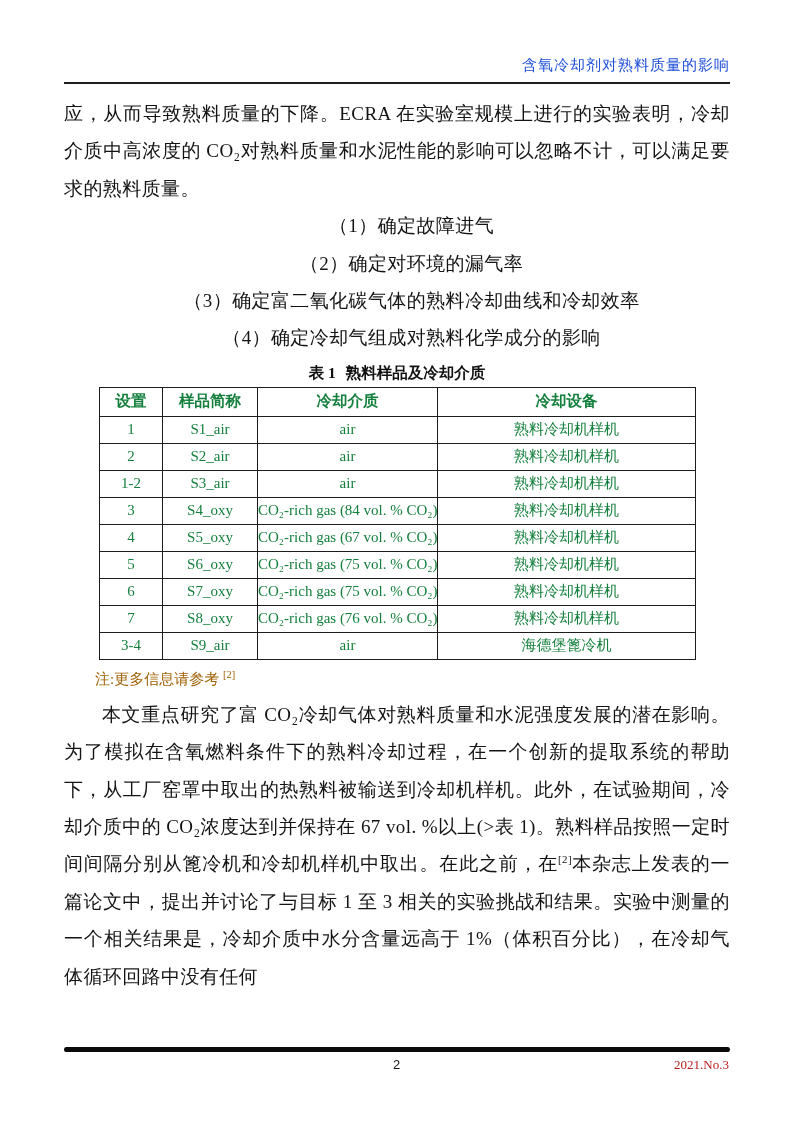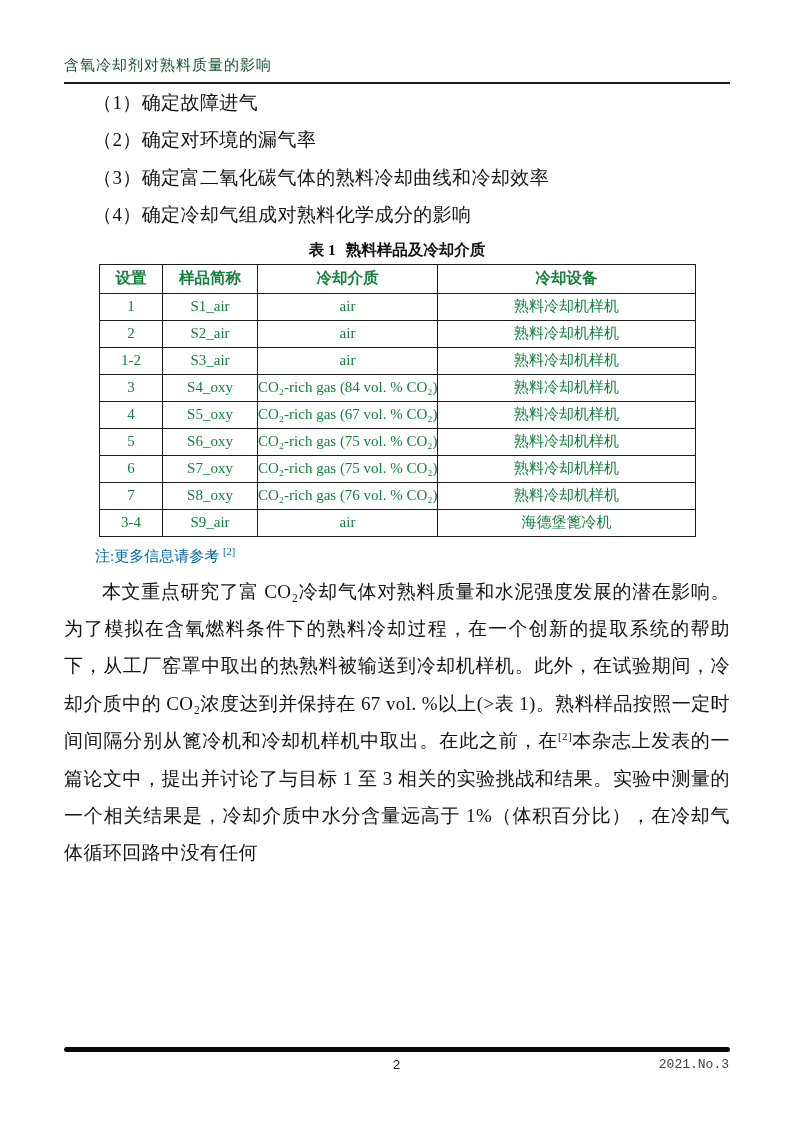--- a/index.html
+++ b/index.html
@@ -10,44 +10,45 @@
     margin: 0 auto;
     background: #ffffff;
     font-family: "Liberation Serif", "DejaVu Serif", serif;
     color: #141414;
     box-sizing: border-box;
     padding: 56px 63px 0 64px;
     overflow: hidden;
   }
   
   .running-header {
-    text-align: left;
+    text-align: right;
     font-size: 15px;
     letter-spacing: 1px;
     padding-bottom: 7px;
     border-bottom: 2px solid #1c1c1c;
-    color: #14532d;
+    color: #1d4ed8;
   }
   
   .para {
     margin: 0;
     font-size: 19px;
     line-height: 37.4px;
     text-align: justify;
     text-align-last: left;
     letter-spacing: 0.4px;
   }
   .para.first { margin-top: 11px; }
   .para.indent { text-indent: 2em; }
   .objective-list { margin: 0; }
   .objective-item {
     font-size: 19px;
     line-height: 37.4px;
     padding-left: 29px;
     letter-spacing: 0.4px;
+    text-align: center;
   }
   
   .table-caption {
     margin-top: 5px;
     text-align: center;
     font-size: 15.5px;
     font-weight: bold;
     height: 22px;
     line-height: 22px;
     color: #111;
@@ -77,21 +78,21 @@
     white-space: nowrap;
   }
   table.sample-table th { height: 28px; font-size: 15.5px; }
   sup.ref { font-size: 11px; line-height: 0; }
   
   .table-note {
     margin-top: 9px;
     margin-left: 31px;
     font-size: 15px;
     line-height: 20px;
-    color: #0369a1;
+    color: #a16207;
   }
   .table-note sup.ref { font-size: 10.5px; }
   .para.after-table { margin-top: 7px; }
   
   .footer-rule {
     position: absolute;
     left: 64px;
     right: 63px;
     top: 1047px;
     height: 5px;
@@ -105,34 +106,35 @@
     width: 100%;
     text-align: center;
     font-family: "Liberation Sans", "DejaVu Sans", sans-serif;
     font-size: 13px;
     color: #1a1a1a;
   }
   .footer-issue {
     position: absolute;
     top: 1057px;
     right: 64px;
-    font-family: Liberation Mono, monospace;
+    font-family: Liberation Serif, serif;
     font-size: 13px;
-    color: #404040;
+    color: #b91c1c;
   }
 </style>
 </head>
 <body>
 
 <div class="page">
 
   <div class="running-header">
     <span>含氧冷却剂对熟料质量的影响</span>
   </div>
 
+  <p class="para first">应，从而导致熟料质量的下降。ECRA 在实验室规模上进行的实验表明，冷却介质中高浓度的 CO₂对熟料质量和水泥性能的影响可以忽略不计，可以满足要求的熟料质量。</p>
 
 
   <div class="objective-list">
     <div class="objective-item">（1）确定故障进气</div>
     <div class="objective-item">（2）确定对环境的漏气率</div>
     <div class="objective-item">（3）确定富二氧化碳气体的熟料冷却曲线和冷却效率</div>
     <div class="objective-item">（4）确定冷却气组成对熟料化学成分的影响</div>
   </div>
 
   <div class="table-caption">

